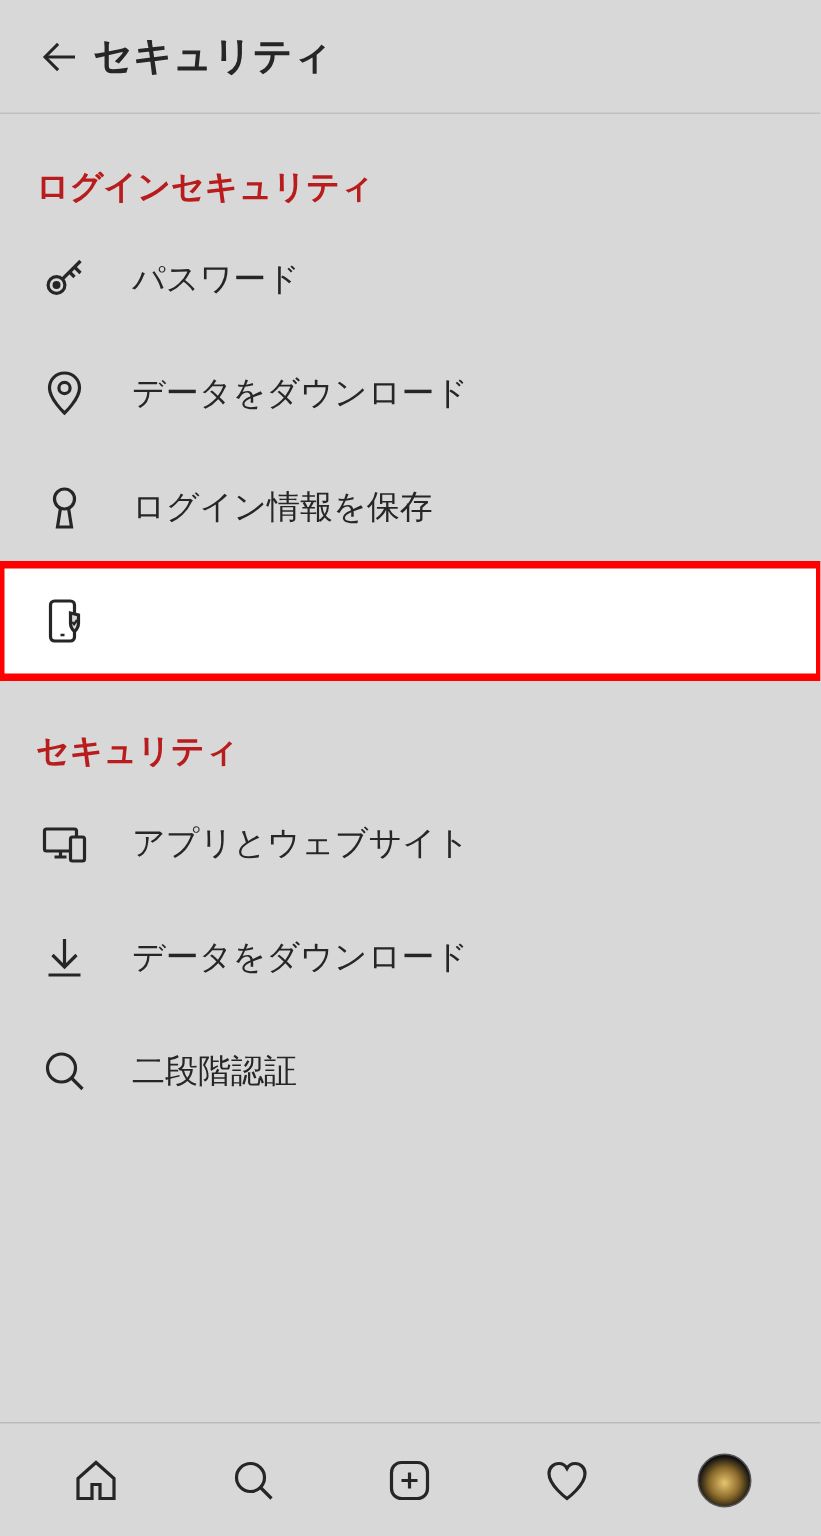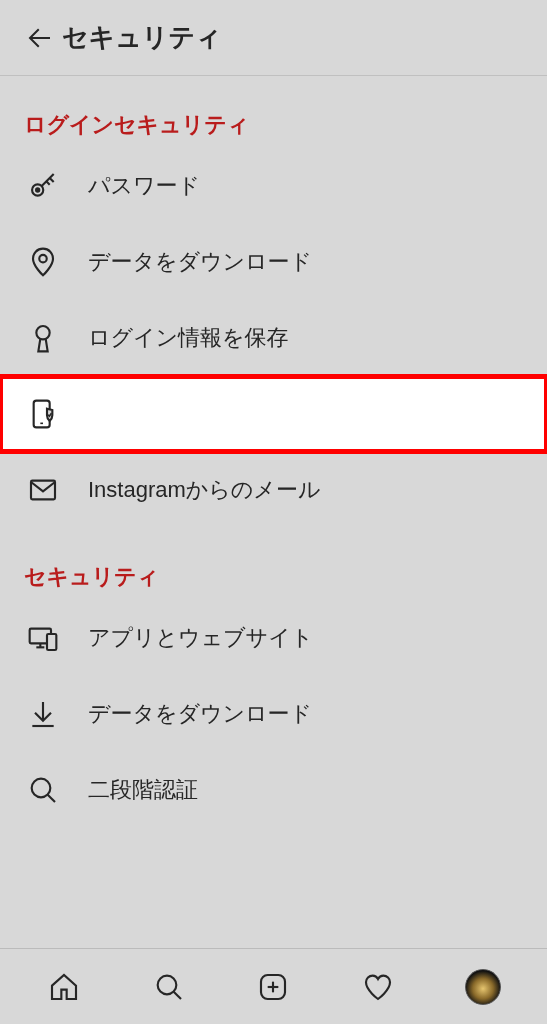--- a/index.html
+++ b/index.html
@@ -150,29 +150,20 @@
       <span class="item-icon">
         <svg width="32" height="32" viewBox="0 0 24 24">
           <rect x="5" y="2" width="12" height="20" rx="2"></rect>
           <line x1="10" y1="19" x2="12" y2="19" stroke-width="1.2"></line>
           <path d="M15 8 L19 9 L19 13 C19 15.5 17 17.2 17 17.2 C17 17.2 15 15.5 15 13 Z" fill="#d8d8d8"></path>
           <polyline points="15.8,12.5 16.8,13.6 18.3,11.5" stroke-width="1.2"></polyline>
         </svg>
       </span>
     </div>
 
-    <div class="item">
-      <span class="item-icon">
-        <svg width="32" height="32" viewBox="0 0 24 24">
-          <rect x="3" y="5" width="18" height="14" rx="1"></rect>
-          <polyline points="3,6 12,13 21,6"></polyline>
-        </svg>
-      </span>
-      <span class="item-label">Instagramからのメール</span>
-    </div>
   </div>
 
   <div class="section">
     <div class="section-title">セキュリティ</div>
 
 
     <div class="item">
       <span class="item-icon">
         <svg width="32" height="32" viewBox="0 0 24 24">
           <rect x="2" y="5" width="16" height="11" rx="1"></rect>

